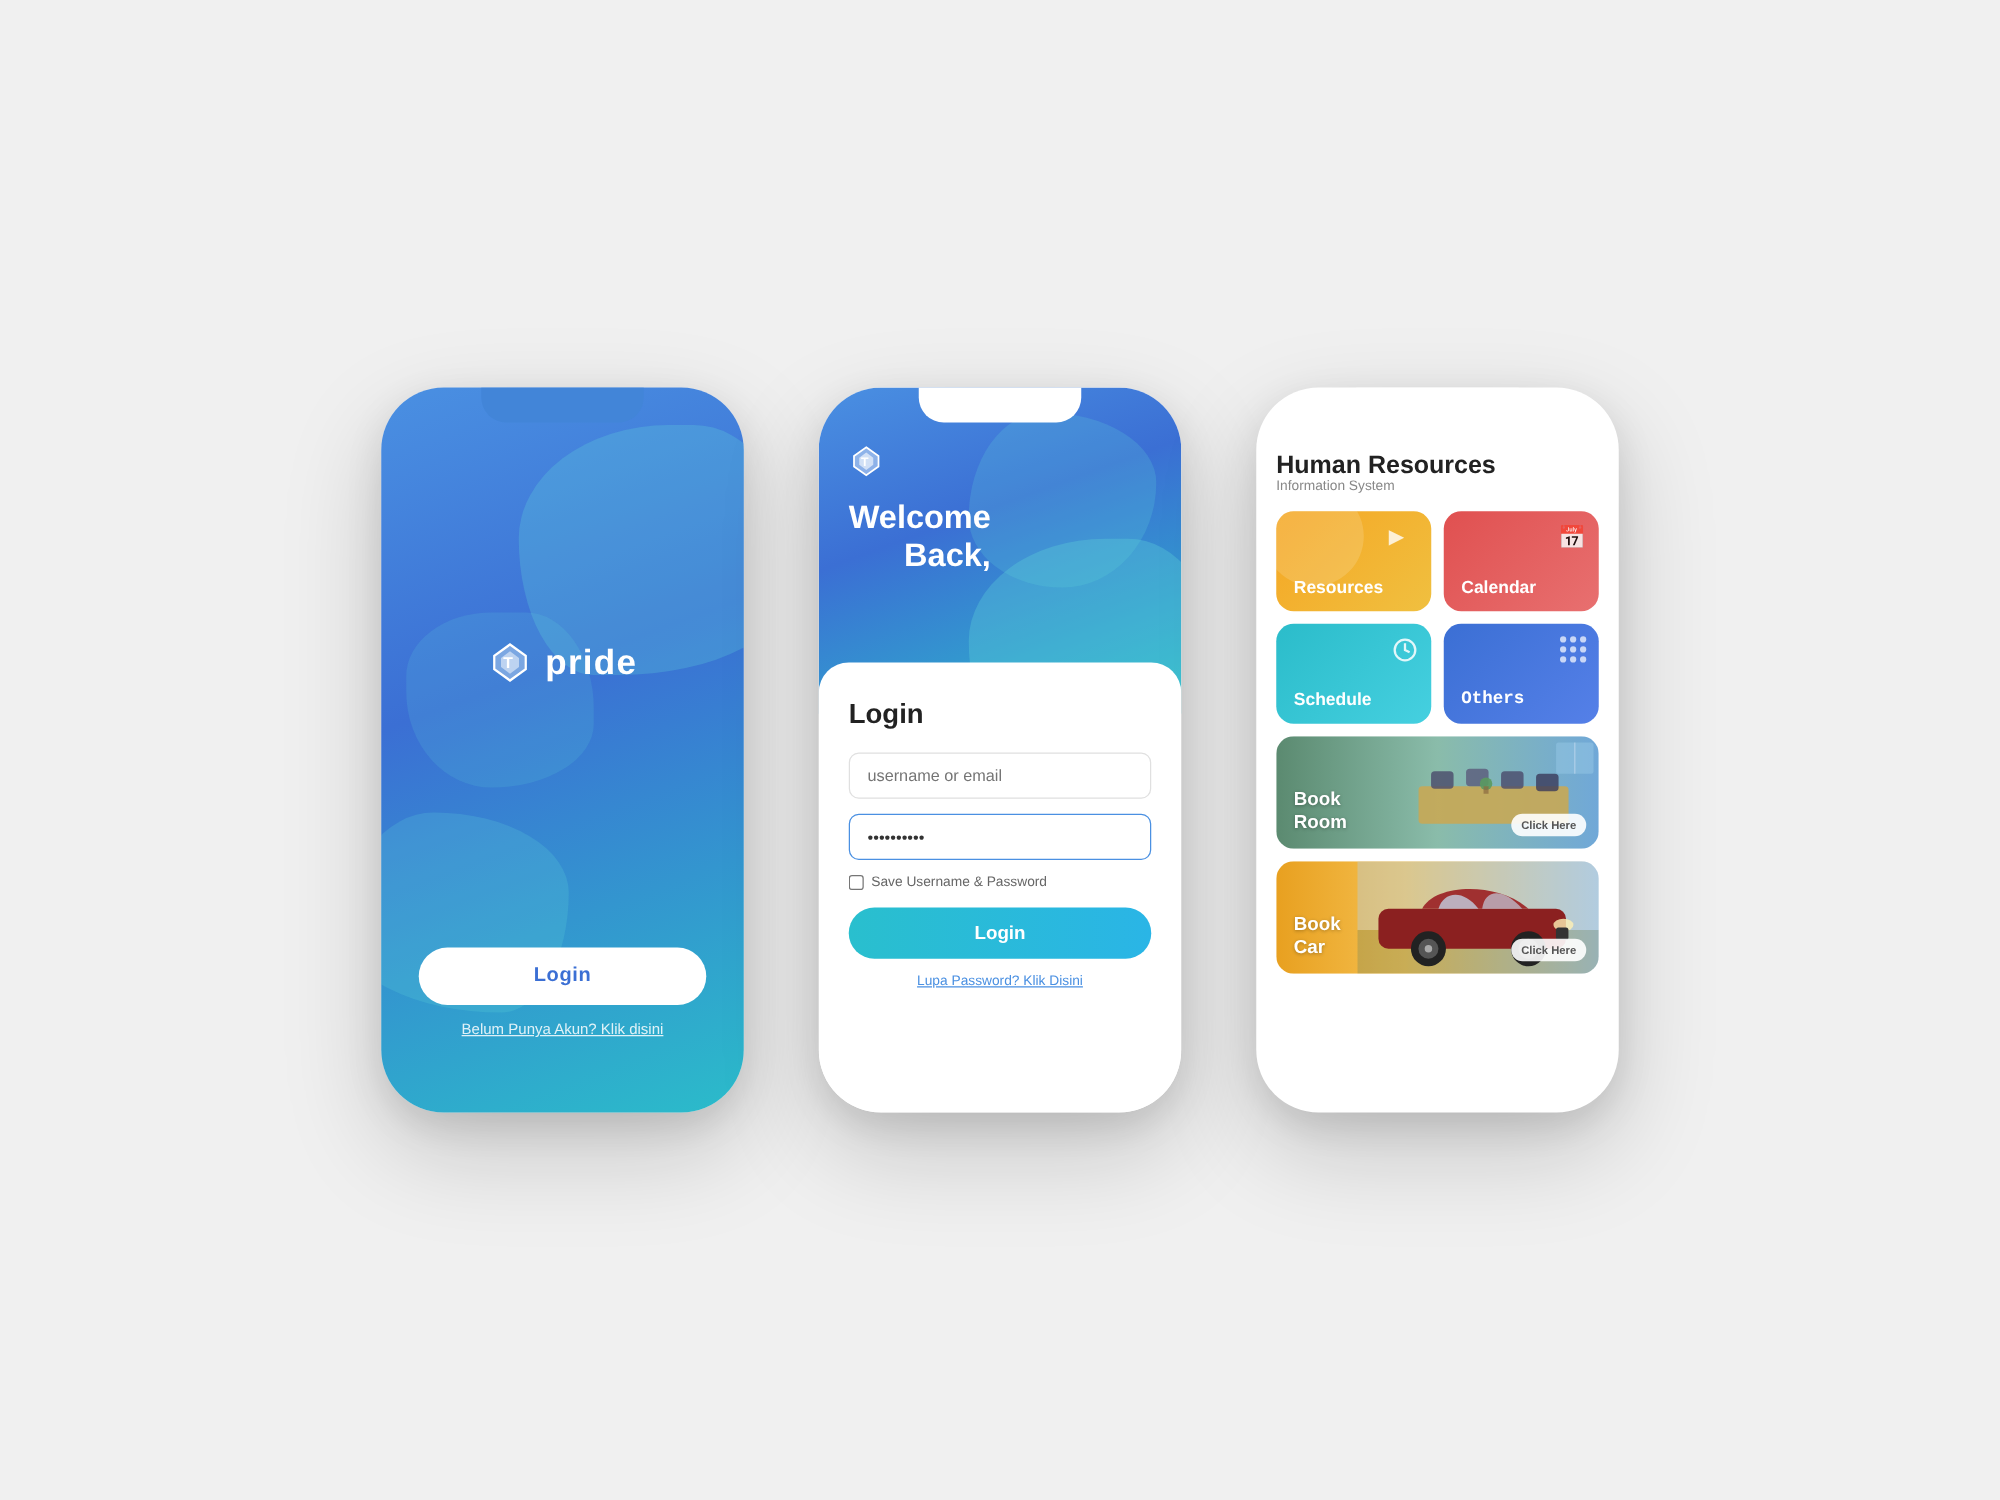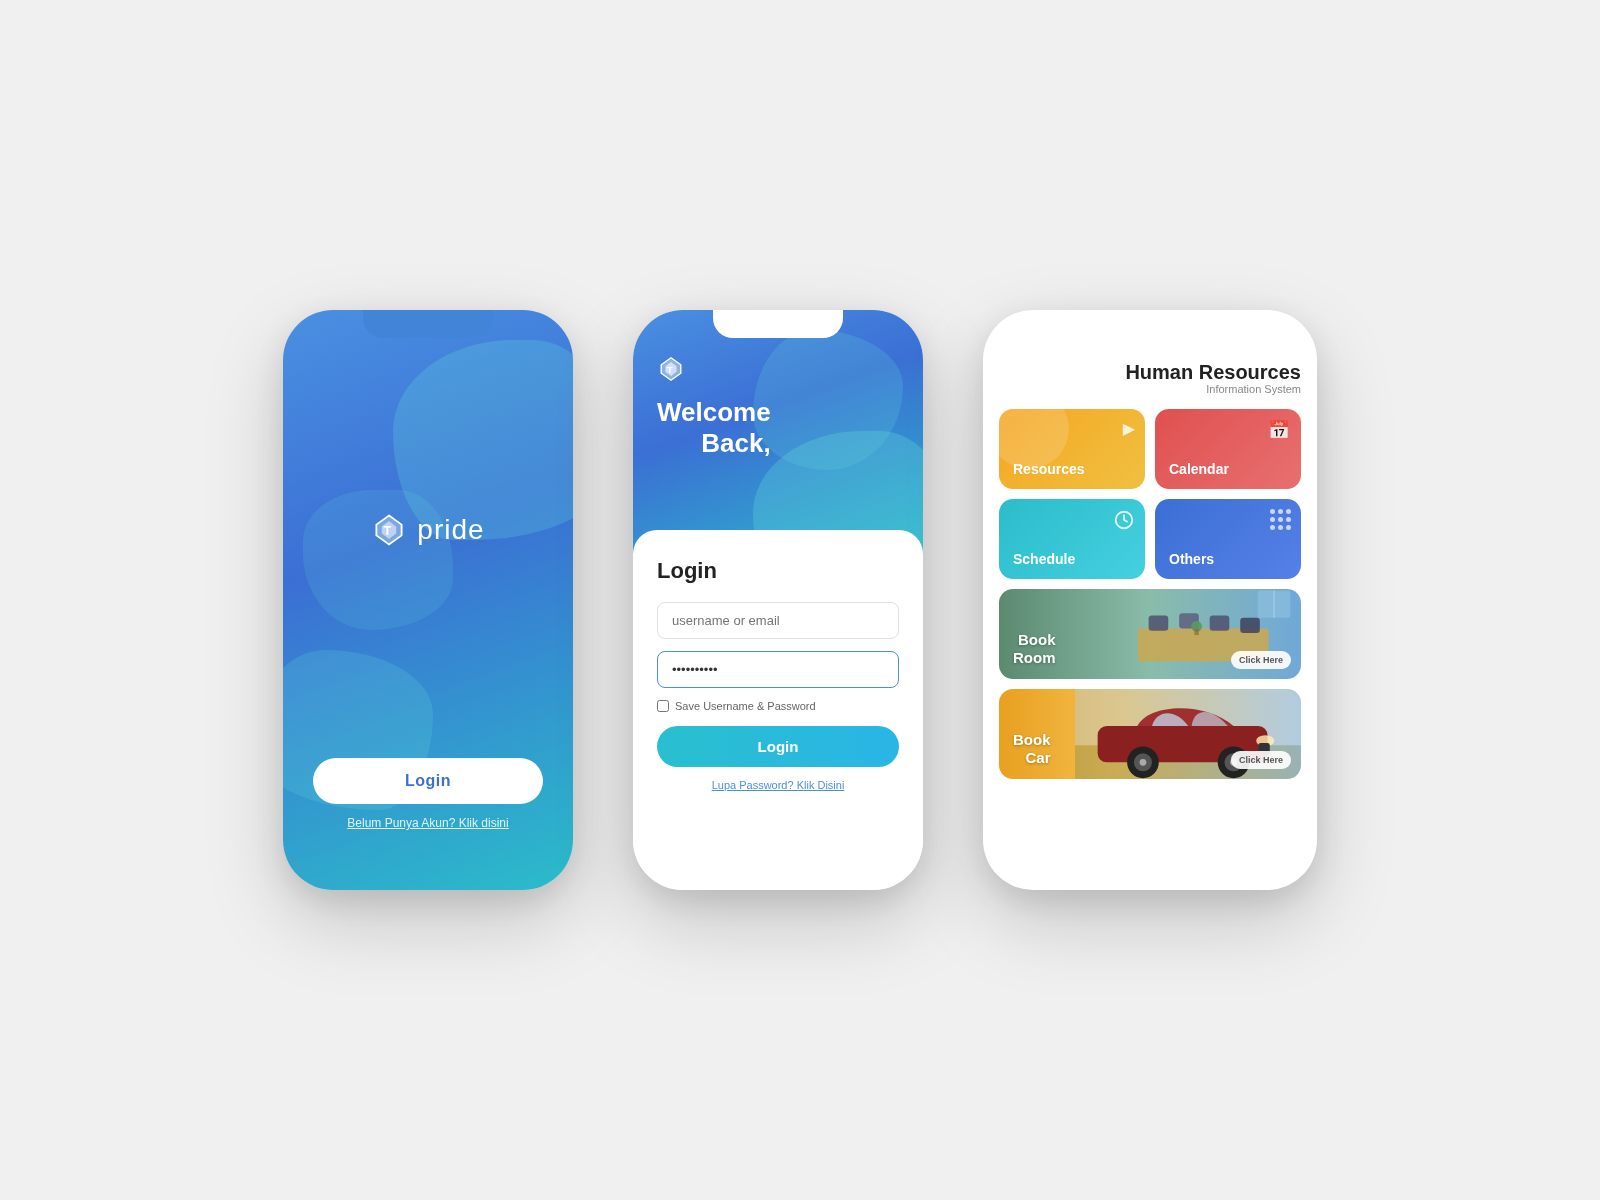--- a/index.html
+++ b/index.html
@@ -56,24 +56,23 @@
     
     .phone-2 {
       width: 290px;
       height: 580px;
       background: #fff;
     }
     .phone-2::before { background: #fff; }
 
     
     .phone-3 {
-      width: 334px;
+      width: 290px;
       height: 580px;
       background: #fff;
-      text-align: right;
     }
     .phone-3::before { background: #fff; }
 
     
     .phone-1-content {
       position: absolute;
       top: 0; left: 0; right: 0; bottom: 0;
       display: flex;
       flex-direction: column;
       align-items: center;
@@ -116,21 +115,21 @@
     }
 
     .logo-icon {
       width: 36px;
       height: 36px;
     }
 
     .logo-text {
       color: #fff;
       font-size: 28px;
-      font-weight: 400;
+      font-weight: 700;
       letter-spacing: 1px;
     }
 
     .phone-1-bottom {
       position: absolute;
       bottom: 60px;
       left: 0; right: 0;
       display: flex;
       flex-direction: column;
       align-items: center;
@@ -333,20 +332,21 @@
     }
     .card-calendar {
       background: linear-gradient(135deg, #E05050, #E87070);
     }
     .card-schedule {
       background: linear-gradient(135deg, #2BBCCA, #45D0E0);
       padding-left: 32px;
     }
     .card-others {
       background: linear-gradient(135deg, #3B6FD4, #5580E8);
+      font-family: Liberation Mono, monospace;
     }
 
     
     .card-attendance::before {
       content: '';
       position: absolute;
       top: -20px; left: -10px;
       width: 80px; height: 80px;
       background: rgba(255,255,255,0.15);
       border-radius: 50%;

